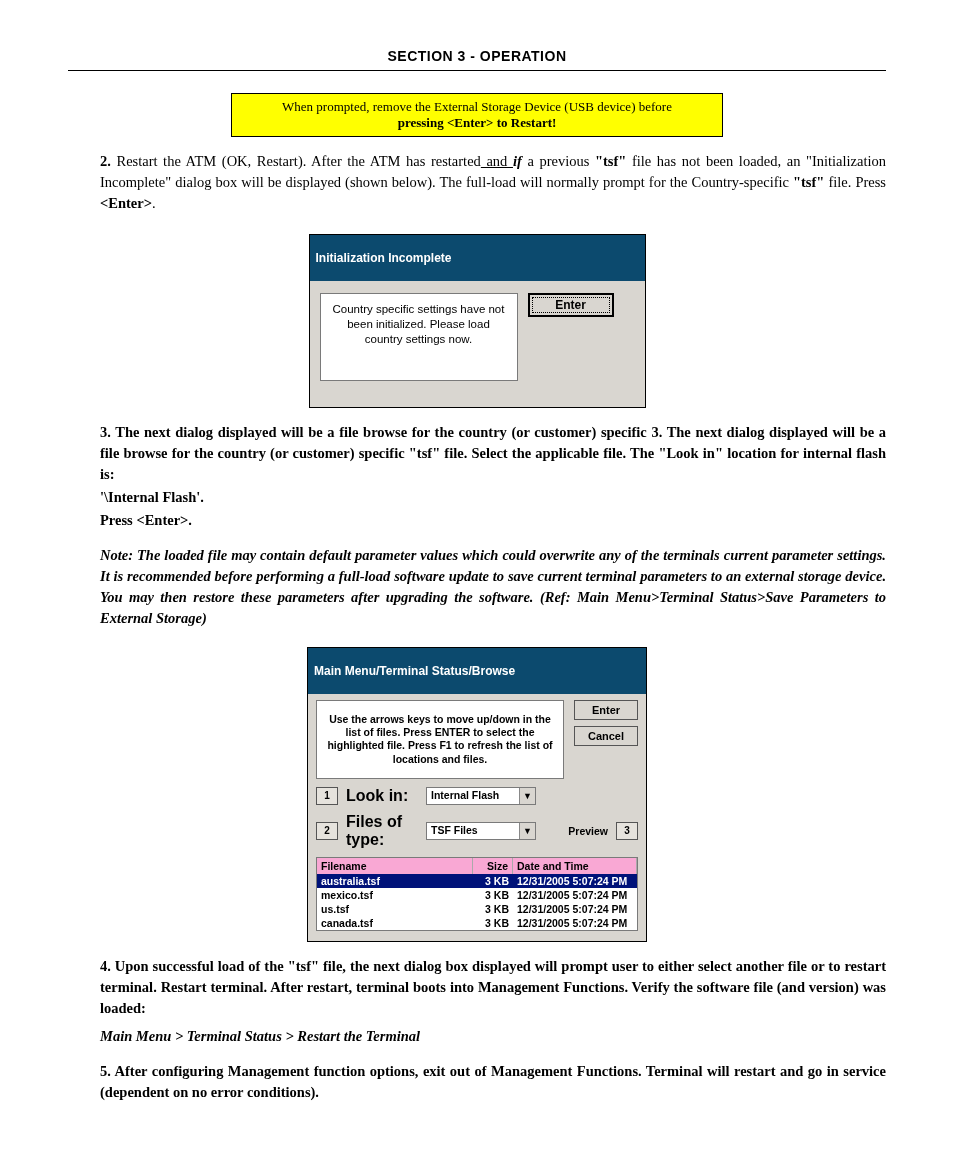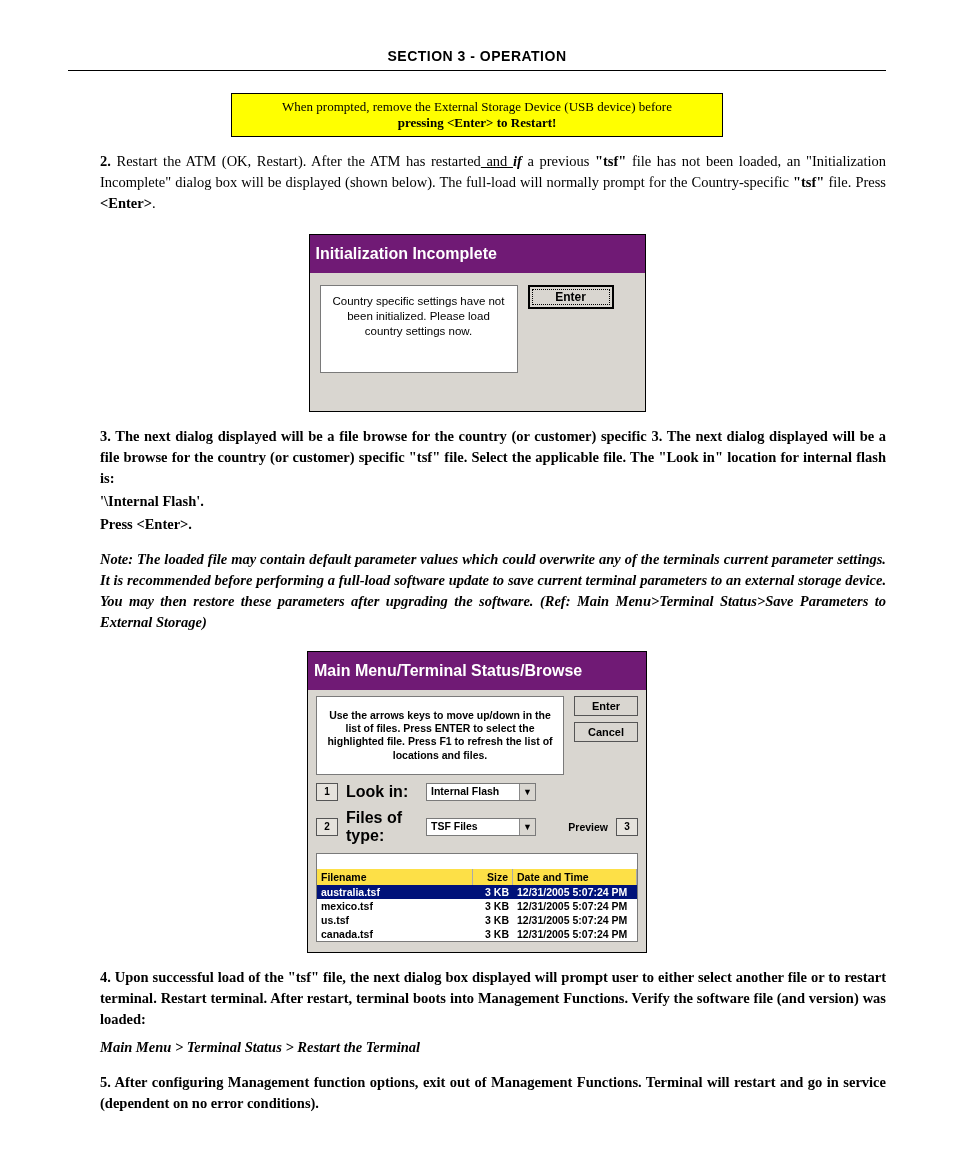--- a/index.html
+++ b/index.html
@@ -64,30 +64,30 @@
     margin: 18px auto 0;
     width: 340px;
   }
   .dialog {
     border: 1px solid #000;
     background: #d9d6d0;
     font-family: Tahoma, Verdana, Arial, sans-serif;
     font-size: 11px;
   }
   .titlebar {
-    background: #701a75;
+    background: #0c4a6e;
     color: #fff;
     font-weight: bold;
-    padding: 10px 6px;
-    font-size: 16px;
+    padding: 16px 6px;
+    font-size: 12px;
   }
   .dialog-body {
     display: flex;
     gap: 10px;
-    padding: 12px 10px 38px 10px;
+    padding: 12px 10px 26px 10px;
   }
   .msg-box {
     border: 1px solid #7a7a7a;
     background: #fff;
     width: 198px;
     height: 88px;
     padding: 8px 8px;
     text-align: center;
     font-size: 11.5px;
     line-height: 1.3;
@@ -190,22 +190,21 @@
     font-size: 10.5px;
   }
   .filelist {
     margin-top: 8px;
     border: 1px solid #7a7a7a;
     background: #fff;
     font-size: 10.5px;
   }
   .filelist-head {
     display: flex;
-    background: #fde047;
-    margin-top: 15px;
+    background: #f9a8d4;
   }
   .filelist-head div {
     border-right: 1px solid #aaa;
     padding: 2px 4px;
     font-size: 10.5px;
   }
   .col-fn { width: 156px; }
   .col-sz { width: 40px; text-align: right; }
   .col-dt { flex: 1; }
   .filelist-row {

